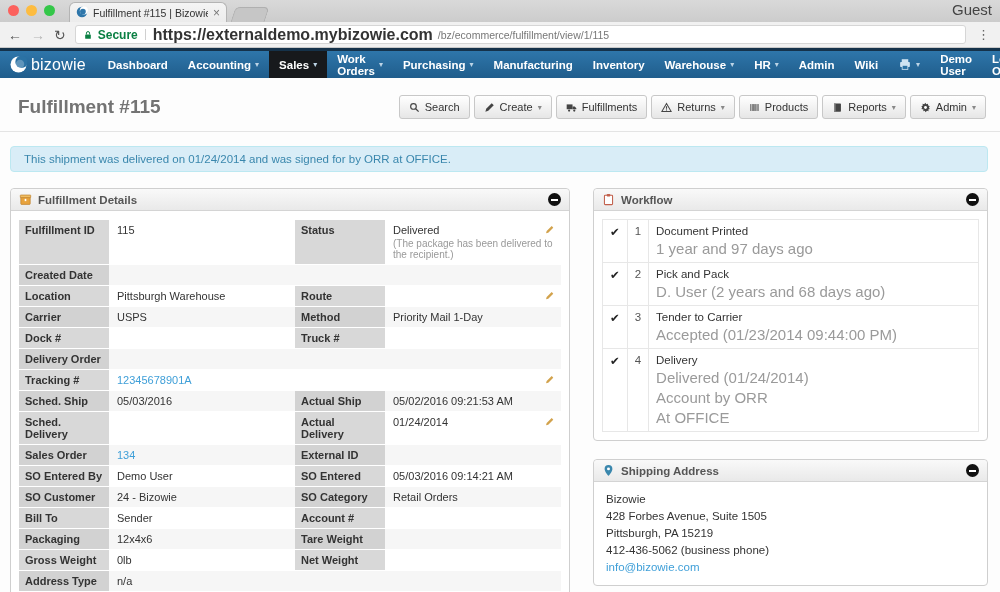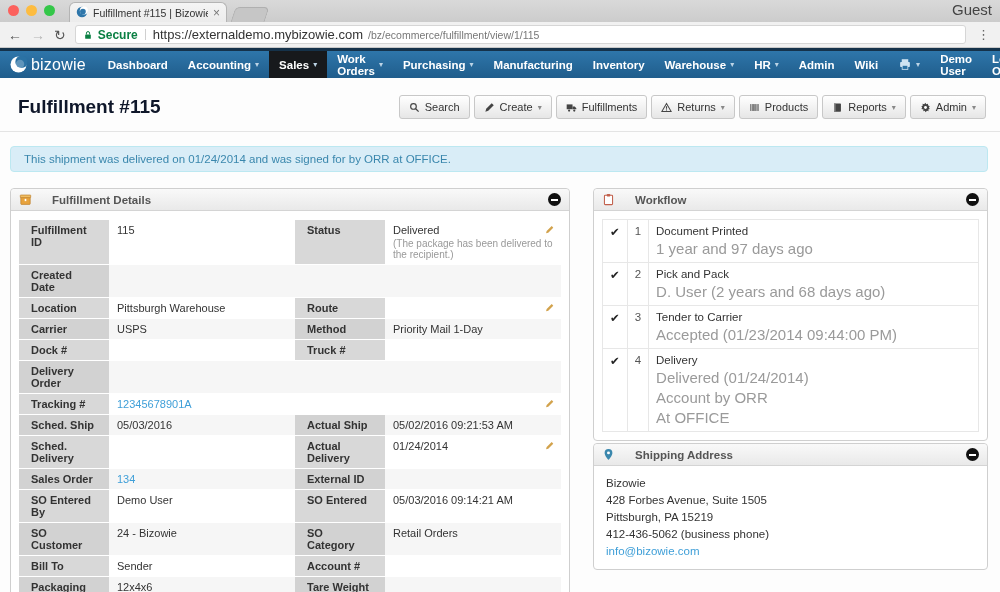--- a/index.html
+++ b/index.html
@@ -16,77 +16,77 @@
   .tab-close { font-size:12px; color:#777; cursor:default; line-height:1; }
   .newtab { height:15px; width:34px; background:#c6c6c6; border:1px solid #b0b0b0; border-bottom:none; border-radius:5px 5px 0 0; margin-left:6px; transform:skewX(-18deg); }
   .guest { margin-left:auto; font-size:15px; color:#444; padding-bottom:4px; }
   .urlrow { height:26px; background:#f1f1f1; display:flex; align-items:center; padding:0 8px; gap:9px; border-bottom:1px solid #c9c9c9; }
   .navbtn { font-size:14px; color:#555; line-height:1; }
   .navbtn.dis { color:#b5b5b5; }
   .omnibox { flex:1; height:19px; background:#fff; border:1px solid #d6d6d6; border-radius:3px; display:flex; align-items:center; padding:0 7px; gap:5px; }
   .lock-ic svg { width:10px; height:10px; display:block; }
   .secure { font-size:12px; font-weight:bold; color:#0b8043; }
   .omni-sep { width:1px; height:11px; background:#d0d0d0; margin:0 2px; }
-  .url-domain { font-size:13px; color:#333; }
+  .url-domain { font-size:16px; color:#333;font-weight:bold; }
   .url-path { font-size:10.5px; color:#777; }
   .kebab { font-size:13px; color:#666; padding:0 2px; }
 
   
   .appnav { height:30px; border-top:3px solid #15324a; background:linear-gradient(#2e76aa,#205d8c); display:flex; align-items:stretch; padding:0 6px 0 10px; }
   .brand { display:flex; align-items:center; gap:4px; margin-right:12px; }
   .brand svg { width:17px; height:17px; display:block; }
   .brand-name { color:#fff; font-size:16px; letter-spacing:.2px; }
   .nav-items { display:flex; align-items:stretch; }
   .nav-item { display:flex; align-items:center; gap:4px; padding:0 10px; color:#fff; font-size:11.5px; font-weight:bold; cursor:default; }
   .nav-item .caret { font-size:8px; color:#bcd4e6; }
   .nav-item.active { background:#17191c; }
   .nav-right { margin-left:auto; display:flex; align-items:stretch; }
   .nav-right .nav-item { font-weight:bold; }
   .printer-ic svg { width:14px; height:13px; display:block; }
 
   
   .content { padding:0; }
   .pagehead { display:flex; align-items:center; padding:17px 14px 12px 18px; border-bottom:1px solid #e4e4e4; }
-  .page-title { font-size:19px; font-weight:bold; color:#0f172a; }
+  .page-title { font-size:19px; font-weight:bold; color:#737373; }
   .toolbar { margin-left:auto; display:flex; gap:4px; }
   .tbtn { display:flex; align-items:center; gap:5px; height:24px; padding:0 9px; font-size:11px; color:#333; background:linear-gradient(#ffffff,#e6e6e6); border:1px solid #c8c8c8; border-radius:3px; cursor:default; }
   .tbtn .ic svg { width:11px; height:11px; display:block; }
   .tbtn .caret { font-size:8px; color:#888; }
 
   .banner { margin:14px 12px 0 10px; background:#d9edf7; border:1px solid #bce8f1; border-radius:4px; color:#3a87ad; font-size:11.5px; padding:6px 13px; }
 
   .cols { display:flex; gap:23px; margin:16px 12px 0 10px; align-items:flex-start; }
   .col-left { flex:0 0 560px; }
   .col-right { flex:1; }
 
   .panel { background:#fff; border:1px solid #cfcfcf; border-radius:4px; }
-  .panel-h { display:flex; align-items:center; gap:20px; padding:4px 8px; background:linear-gradient(#f9f9f9,#e9e9e9); border-bottom:1px solid #d4d4d4; border-radius:4px 4px 0 0; }
+  .panel-h { display:flex; align-items:center; gap:6px; padding:4px 8px; background:linear-gradient(#f9f9f9,#e9e9e9); border-bottom:1px solid #d4d4d4; border-radius:4px 4px 0 0; }
   .panel-h .title { font-size:11.5px; font-weight:bold; color:#555; }
   .panel-h .pic svg { width:13px; height:13px; display:block; }
   .collapse { margin-left:auto; width:13px; height:13px; border-radius:50%; background:#111; position:relative; cursor:default; }
   .collapse::after { content:''; position:absolute; left:3px; top:5.5px; width:7px; height:2px; background:#fff; }
   .panel-b { padding:8px; }
 
   
   table.details { width:100%; border-collapse:separate; border-spacing:0 1px; table-layout:fixed; }
   table.details td { font-size:11px; vertical-align:top; }
-  td.lc { background:#d8d8d8; font-weight:bold; color:#333; padding:4px 12px; width:90px; }
+  td.lc { background:#d8d8d8; font-weight:bold; color:#333; padding:4px 6px; width:90px; }
   td.vc { background:#fff; color:#333; padding:4px 8px; position:relative; }
   tr.alt td.vc { background:#f6f6f6; }
   tr.alt td.lc { background:#d2d2d2; }
   .vnote { color:#999; font-size:10px; margin-top:2px; }
   .link { color:#3f9fd8; }
   .edit { position:absolute; right:6px; top:4px; }
   .edit svg { width:11px; height:11px; display:block; }
 
   
   .sticky { background:#f8f2a8; border:1px solid #e9df8e; border-radius:2px; padding:8px 14px 9px; font-family:cursive; font-size:11.5px; color:#3a3a28; margin-bottom:26px; }
 
   
-  .wfwrap { margin-bottom:2px; }
+  .wfwrap { margin-bottom:18px; }
   table.wf { width:100%; border-collapse:collapse; border:1px solid #ddd; }
   table.wf td { border:1px solid #e7e7e7; padding:5px 7px; font-size:11.5px; vertical-align:top; }
   td.wcheck { width:24px; text-align:center; color:#222; font-size:11px; }
   td.wnum { width:20px; color:#555; text-align:center; }
   .wtitle { color:#333; }
   .wline { color:#9a9a9a; font-size:15px; margin-top:3px; }
 
   
   .shipwrap { margin-bottom:14px; }
   .addr-line { font-size:11.5px; color:#333; line-height:17px; }

